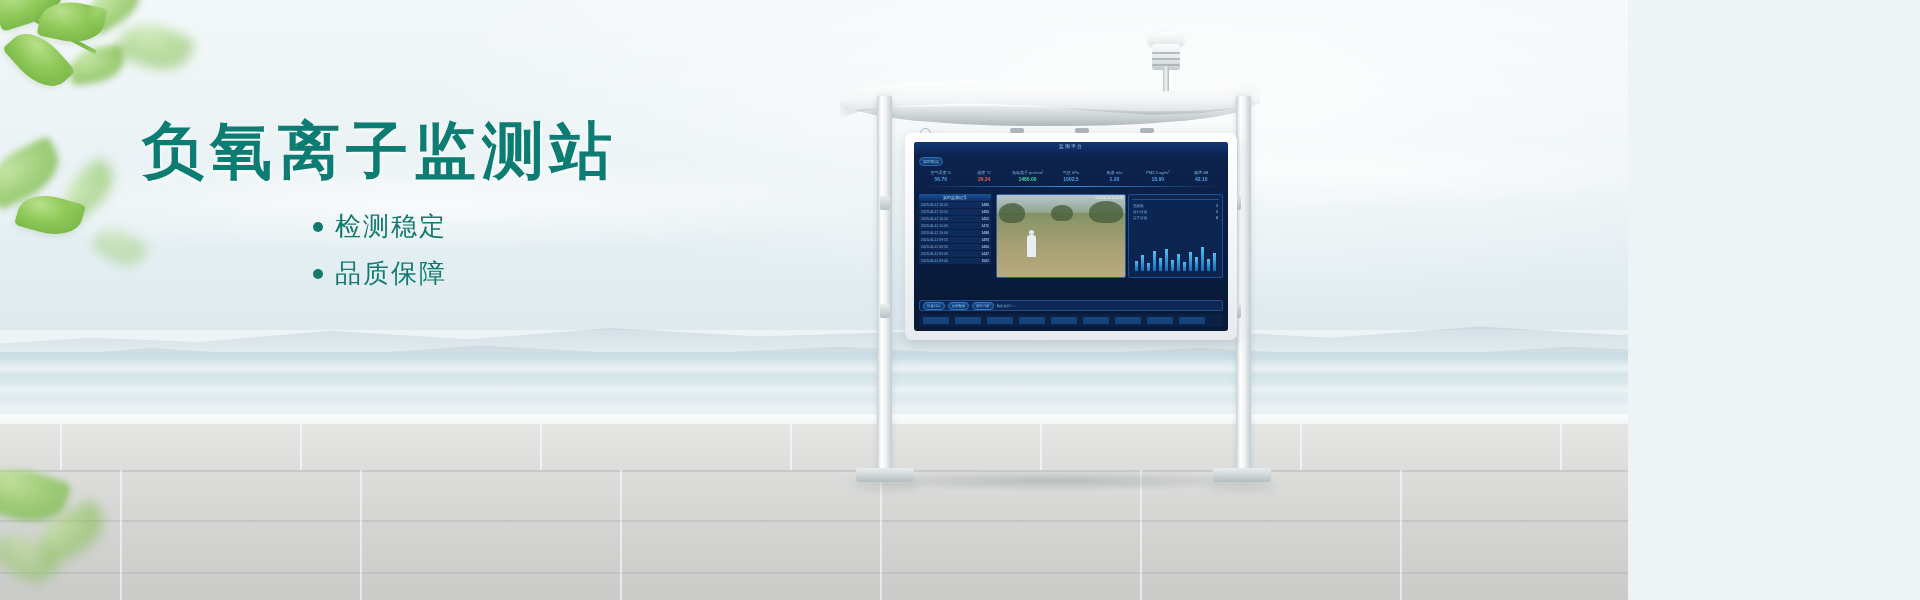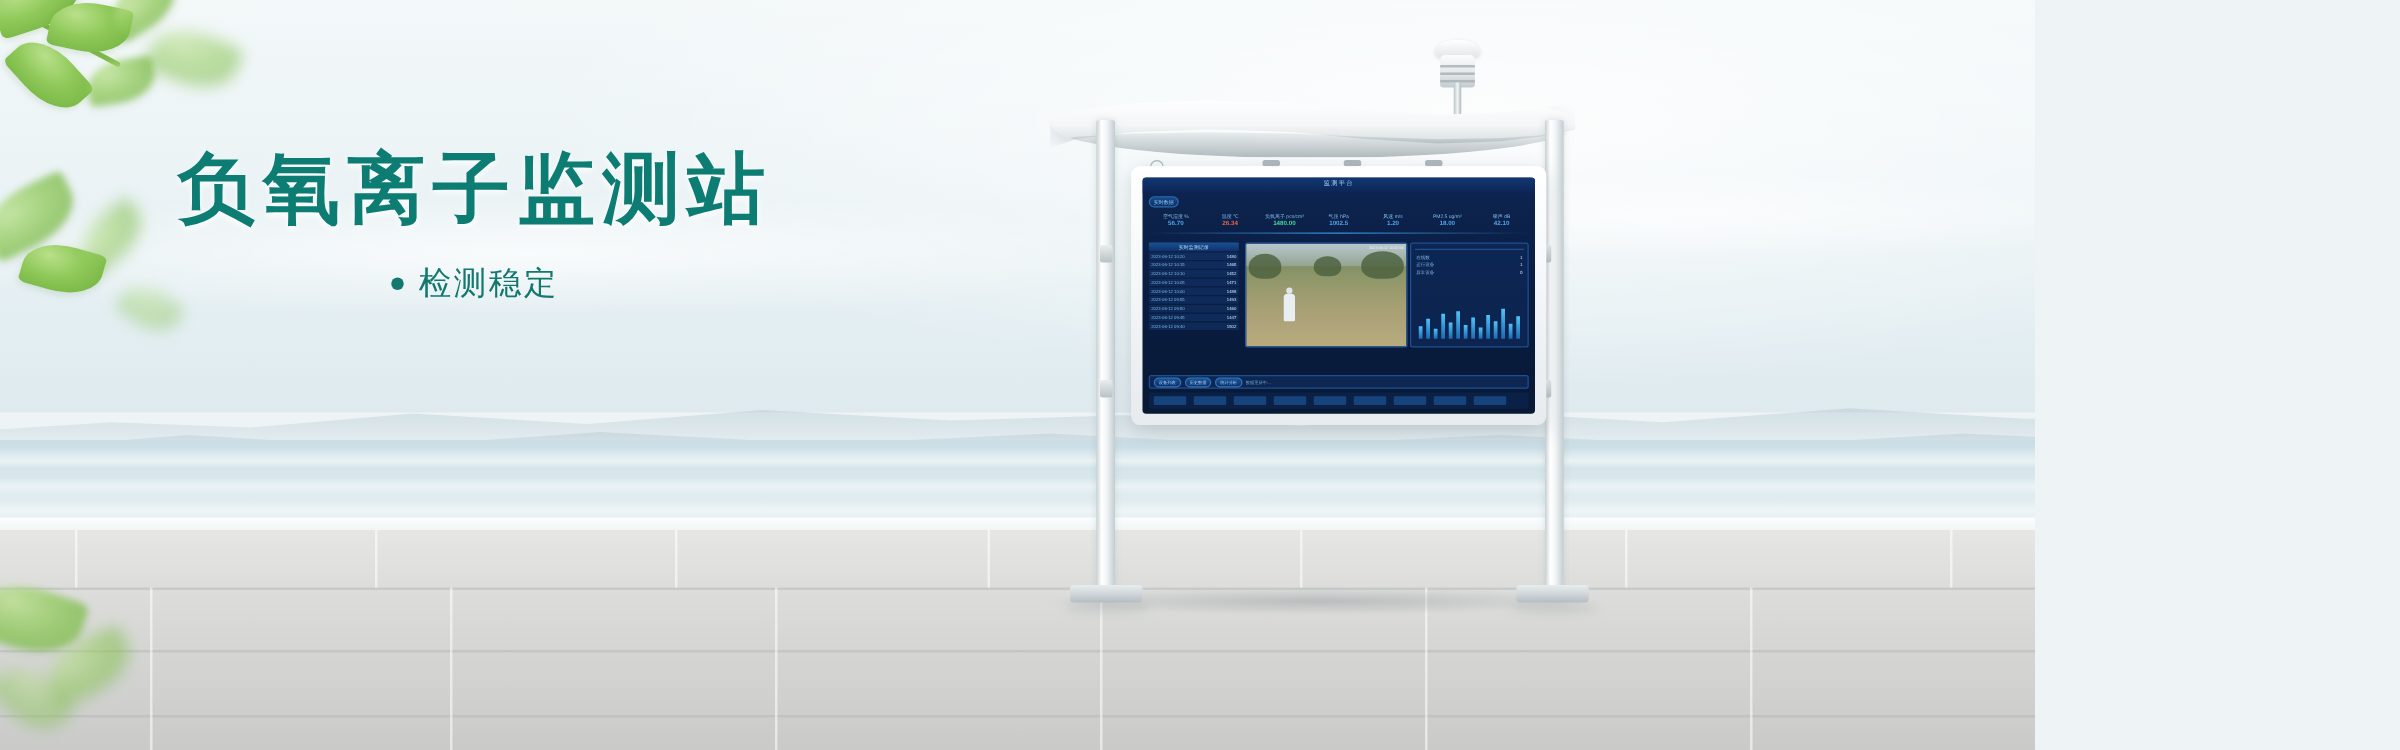--- a/index.html
+++ b/index.html
@@ -279,20 +279,24 @@
   <div class="textblock">
     <h1 class="title">负氧离子监测站</h1>
     <div class="features">
       <div class="featrow">
         <div class="feat">
           <span class="dot"></span>
           <span>检测稳定</span>
         </div>
       </div>
       <div class="featrow">
+        <div class="feat">
+          <span class="dot"></span>
+          <span>品质保障</span>
+        </div>
       </div>
     </div>
   </div>
 
   <div class="ground-shadow"></div>
 
   <div class="sensor-cap"></div>
   <div class="sensor-body"></div>
   <div class="sensor-fin" style="top:52px;"></div>
   <div class="sensor-fin" style="top:58px;"></div>

